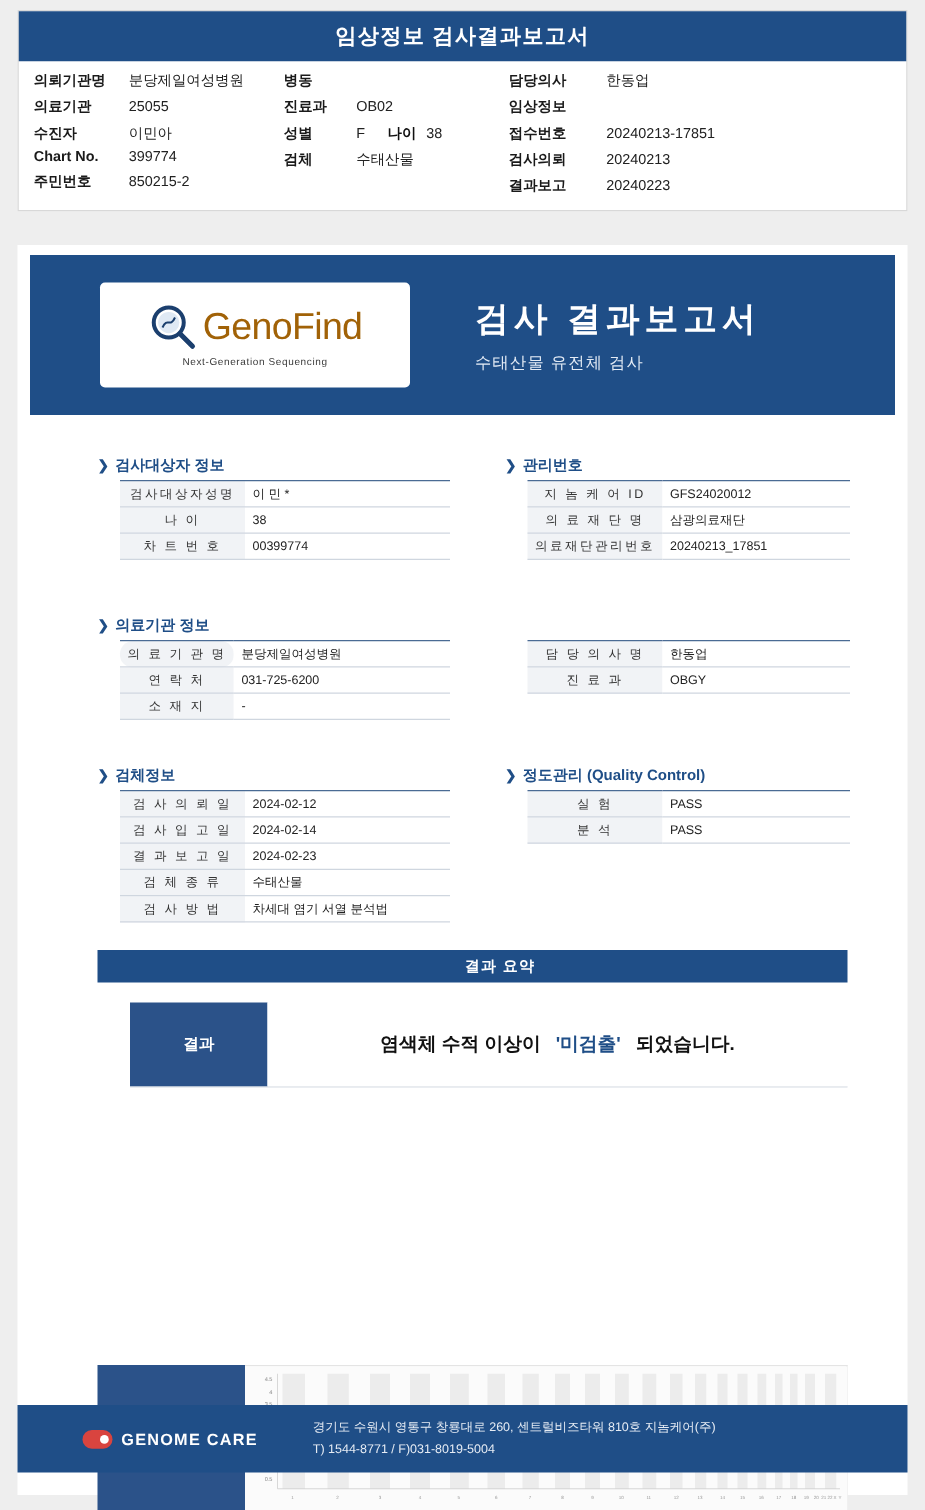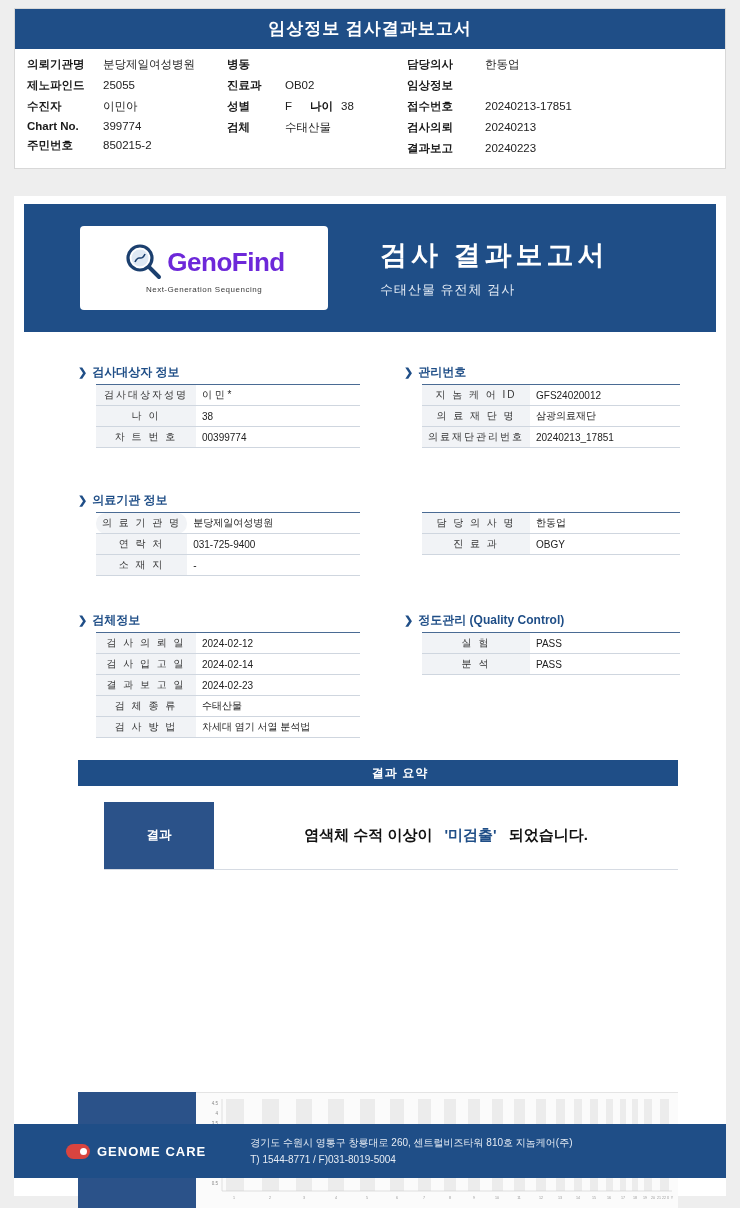--- a/index.html
+++ b/index.html
@@ -65,21 +65,21 @@
     display: flex; align-items: center;
   }
   .logo-box {
     width: 248px; height: 84px; margin-left: 56px;
     background: #ffffff; border-radius: 4px;
     display: flex; flex-direction: column; align-items: center; justify-content: center;
   }
   .logo-row { display: flex; align-items: center; }
   .logo-mark { width: 40px; height: 40px; position: relative; margin-right: 4px; }
   .logo-text {
-    font-size: 26px; font-weight: bold; color: #6d28d9; letter-spacing: -0.5px;
+    font-size: 30px; font-weight: normal; color: #a16207; letter-spacing: -0.5px;
   }
   .logo-sub {
     font-size: 8px; color: #3a3a3a; letter-spacing: 0.5px; margin-top: 3px;
   }
   .band-titles { margin-left: 52px; color: #fff; }
   .band-title { font-size: 27px; font-weight: bold; letter-spacing: 4px; }
   .band-subtitle { font-size: 13px; margin-top: 8px; letter-spacing: 1px; color: #e3ebf5; }
 
   
   .sec-h {
@@ -167,21 +167,21 @@
   <div class="top-band">
     <div class="top-title">임상정보 검사결과보고서</div>
     <div class="top-grid">
 
       <div class="tg-col c1">
         <div class="tg-row">
           <span class="tg-label">의뢰기관명</span>
           <span class="tg-val">분당제일여성병원</span>
         </div>
         <div class="tg-row">
-          <span class="tg-label">제노파인드</span>
+          <span class="tg-label">의료기관</span>
           <span class="tg-val">25055</span>
         </div>
         <div class="tg-row">
           <span class="tg-label">수진자</span>
           <span class="tg-val">이민아</span>
         </div>
         <div class="tg-row">
           <span class="tg-label">Chart No.</span>
           <span class="tg-val">399774</span>
         </div>
@@ -308,21 +308,21 @@
       <span>의료기관 정보</span>
     </div>
     <table class="info" style="left:82px; top:316px; width:264px;">
       <tbody>
           <tr class="top">
         <td class="k" style="width:80px;border-radius:10px;">의 료 기 관 명</td>
         <td class="v">분당제일여성병원</td>
       </tr>
       <tr>
         <td class="k">연   락   처</td>
-        <td class="v">031-725-9400</td>
+        <td class="v">031-725-6200</td>
       </tr>
       <tr>
         <td class="k">소   재   지</td>
         <td class="v">-</td>
       </tr>
     </tbody>
       </table>
     <table class="info" style="left:408px; top:316px; width:258px;">
       <tbody>
           <tr class="top">

